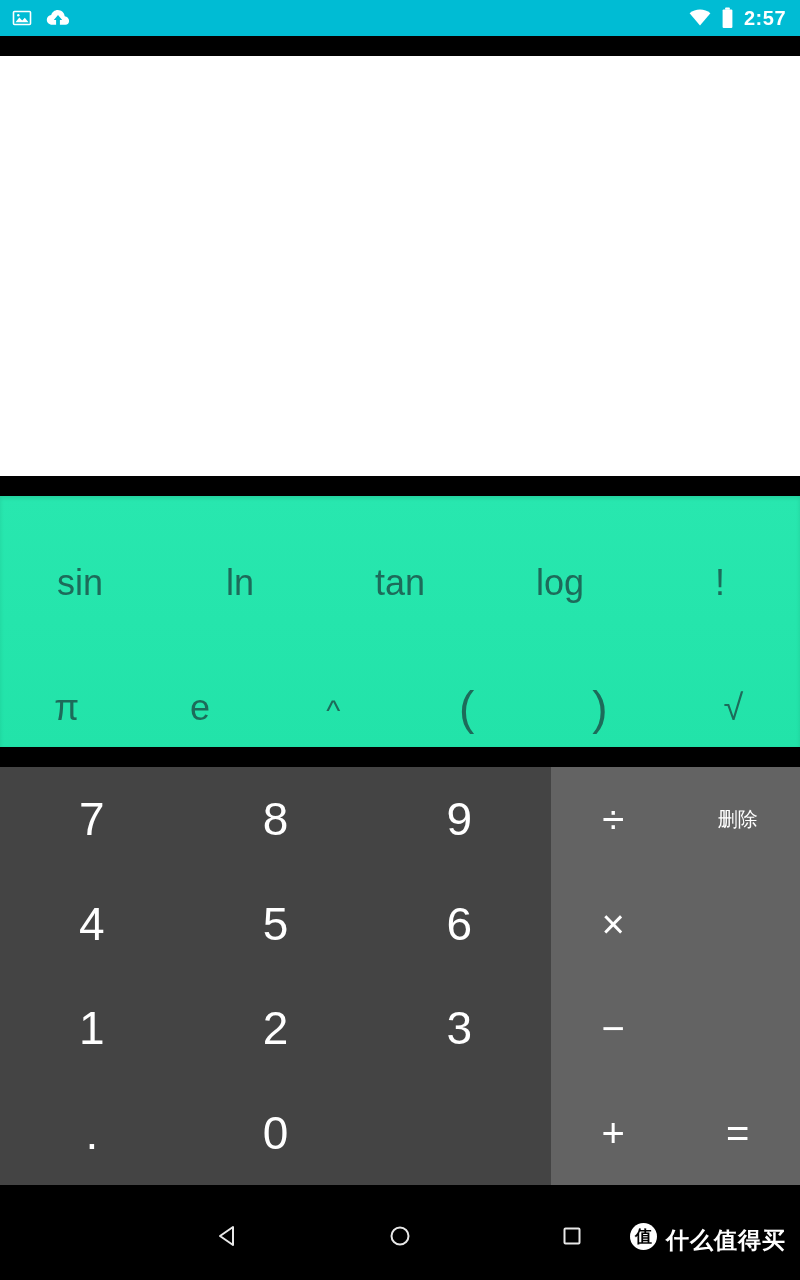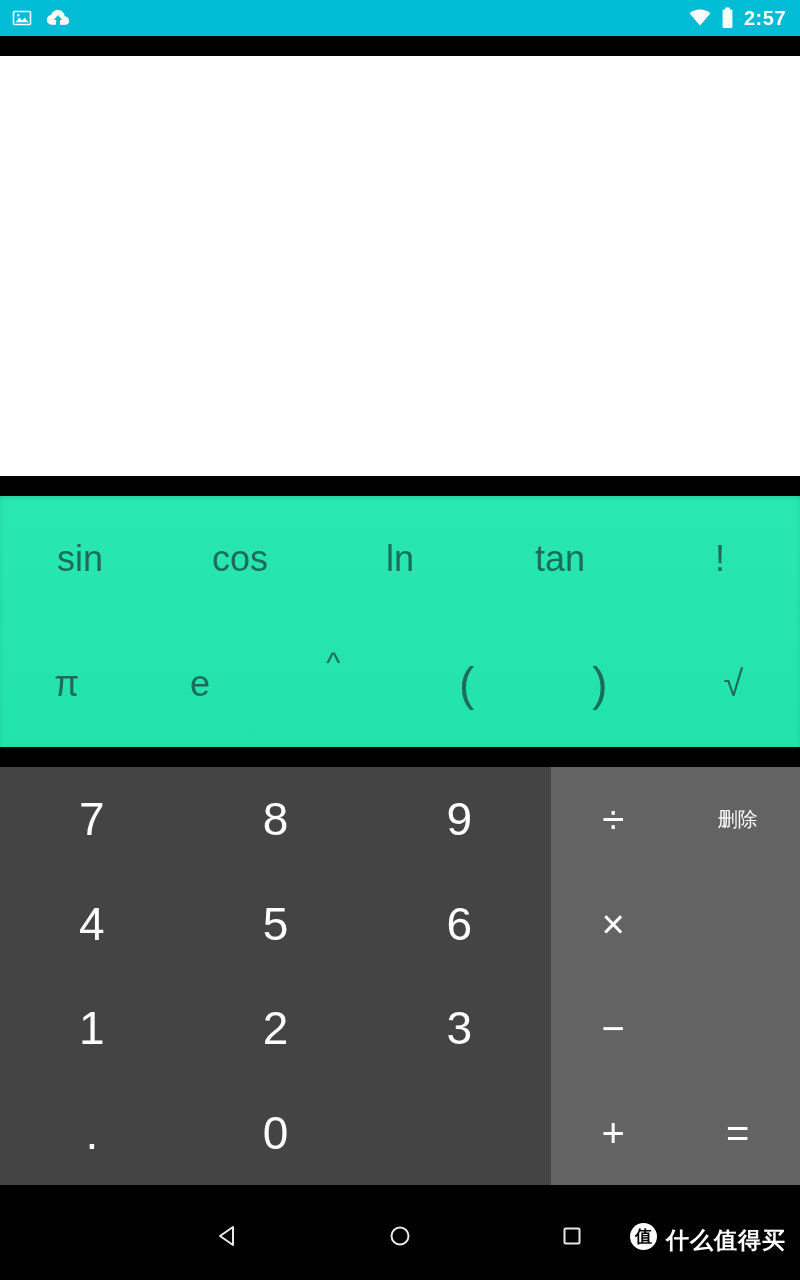--- a/index.html
+++ b/index.html
@@ -60,20 +60,21 @@
     box-shadow:inset 0 2px 4px rgba(0,0,0,.10);
   }
   .adv-row { flex:1 1 0; display:flex; }
   .adv-key {
     flex:1 1 0;
     display:flex; align-items:center; justify-content:center;
     color:#1d6b5a;
     font-size:36px; font-weight:300;
     line-height:1;
     user-select:none;
+    margin-top:48px;
     -webkit-tap-highlight-color:transparent;
   }
   .adv-key.sym-caret { font-size:30px; align-items:flex-start; padding-top:26px; }
   .adv-key.sym-paren { font-size:46px; }
   .adv-key.sym-root  { font-size:36px; }
   .adv-key.sym-bang  { font-size:36px; }
 
   
   .keypad-wrap {
     flex:1 1 auto;
@@ -187,23 +188,23 @@
   </div>
 
   <div class="display">
     <div class="formula"></div>
     <div class="result"></div>
   </div>
 
   <div class="advanced">
     <div class="adv-row">
       <div class="adv-key">sin</div>
-      <div class="adv-key">cos</div>
       <div class="adv-key">ln</div>
       <div class="adv-key">tan</div>
+      <div class="adv-key">log</div>
       <div class="adv-key sym-bang">!</div>
     </div>
     <div class="adv-row">
       <div class="adv-key">π</div>
       <div class="adv-key">e</div>
       <div class="adv-key sym-caret">^</div>
       <div class="adv-key sym-paren">(</div>
       <div class="adv-key sym-paren">)</div>
       <div class="adv-key sym-root">√</div>
     </div>

